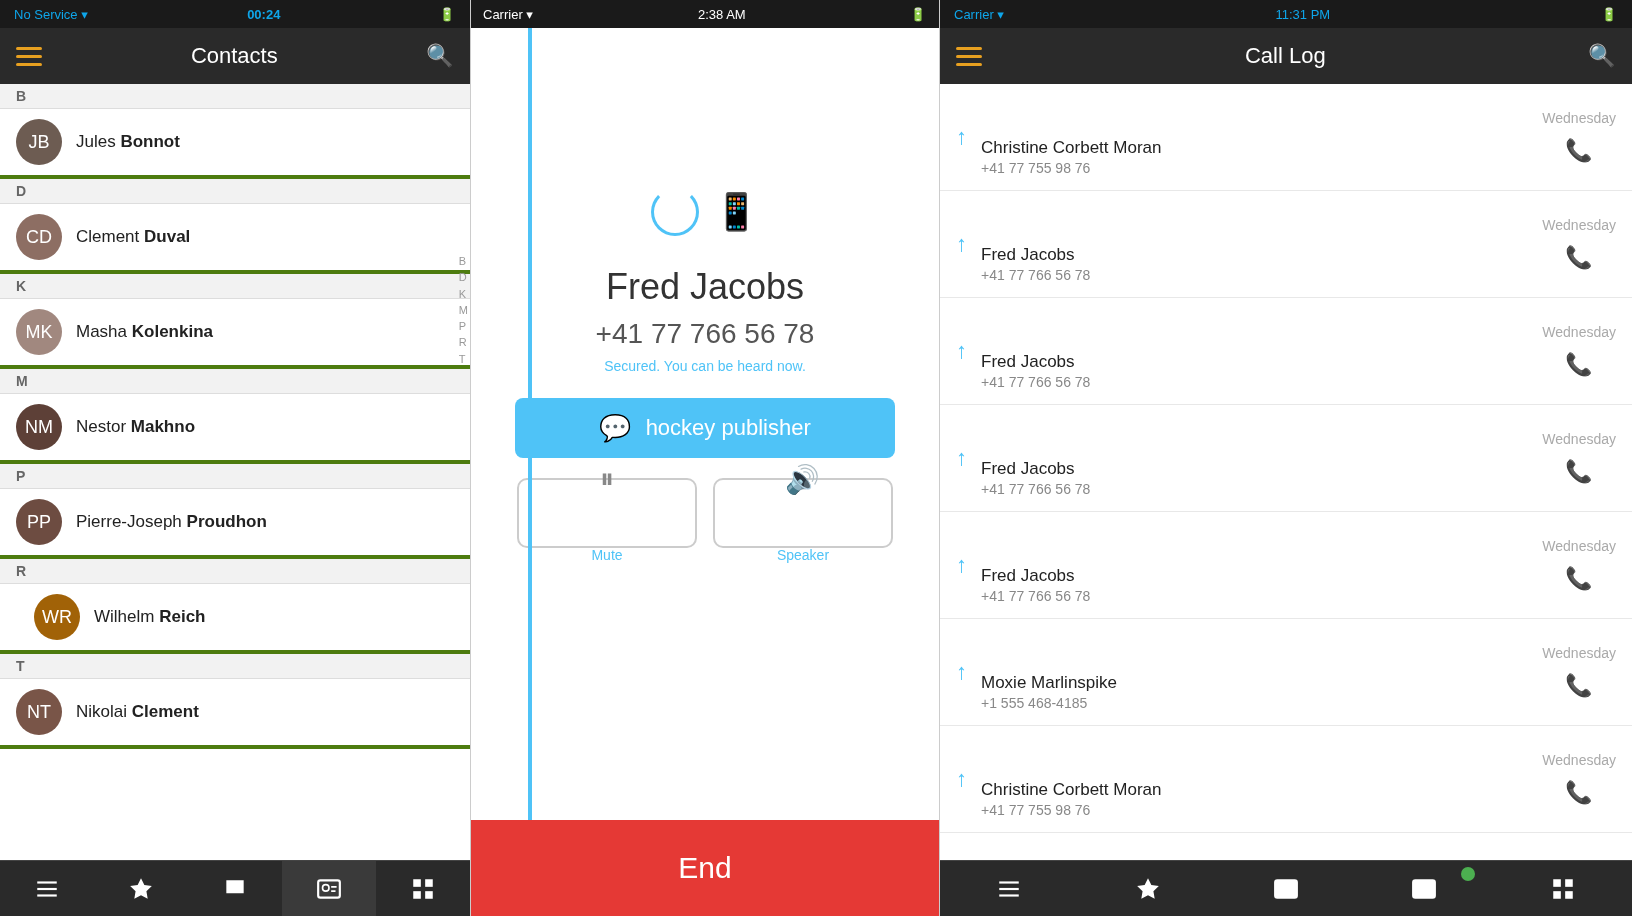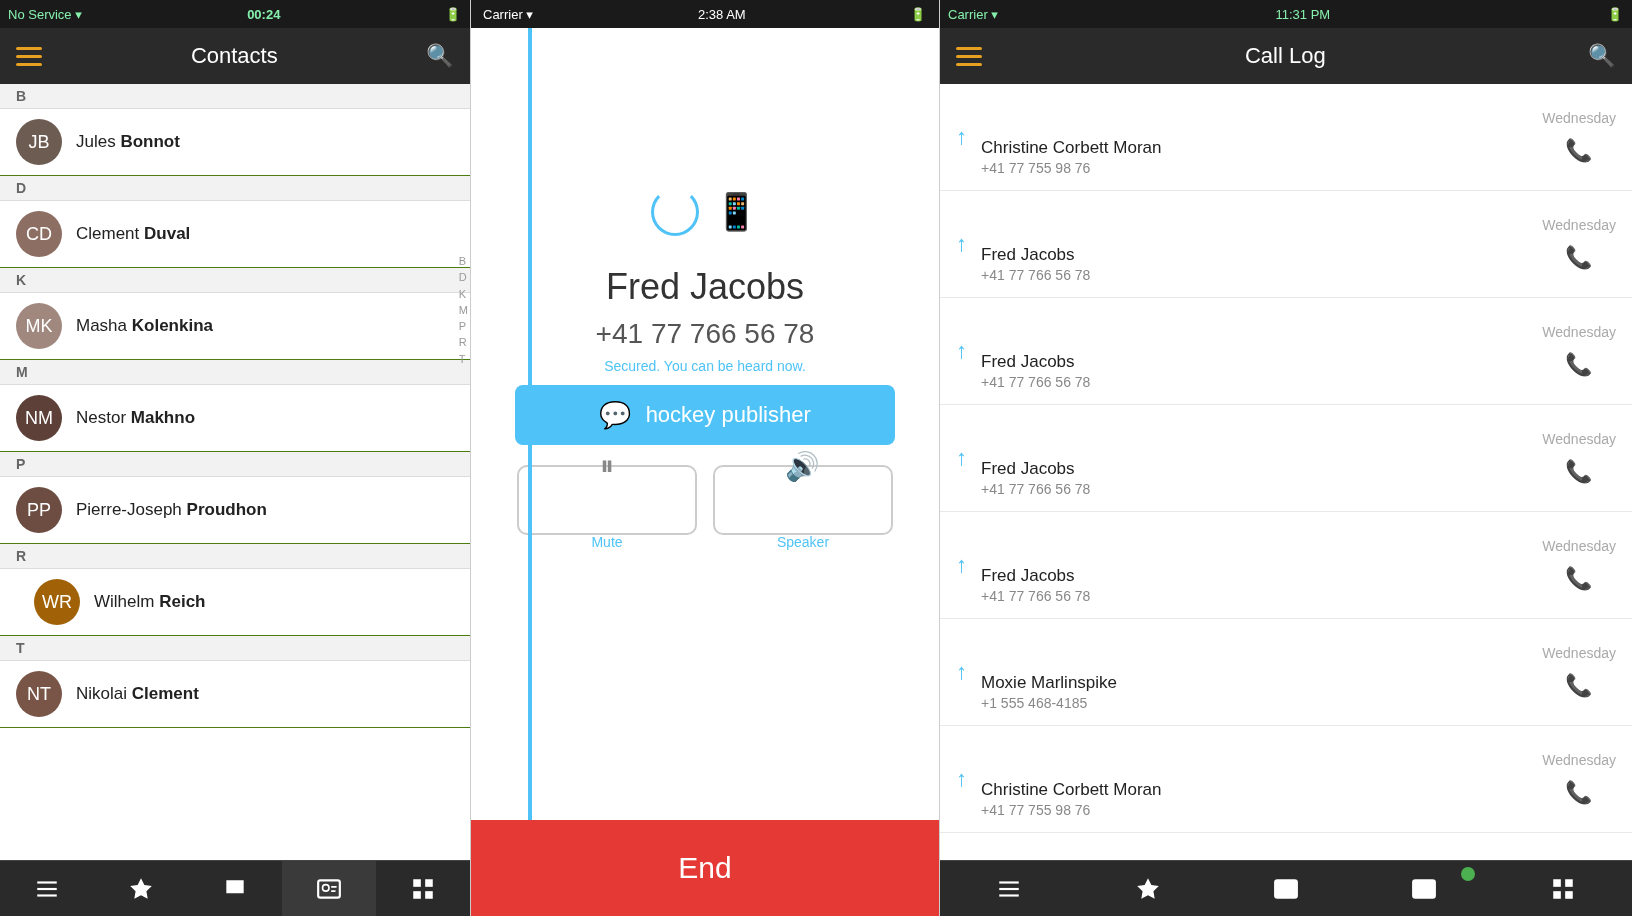--- a/index.html
+++ b/index.html
@@ -16,23 +16,23 @@
     .contacts-panel {
       width: 470px;
       height: 916px;
       background: #fff;
       display: flex;
       flex-direction: column;
       flex-shrink: 0;
     }
     .status-bar {
       background: #1a1a1a;
-      color: #86efac;
+      color: #0ea5e9;
       font-size: 13px;
-      padding: 4px 8px;
+      padding: 4px 14px;
       display: flex;
       justify-content: space-between;
       align-items: center;
       height: 28px;
     }
     .status-bar-left { display: flex; align-items: center; gap: 4px; }
     .status-bar-center { font-weight: 600; }
     .status-bar-right { display: flex; align-items: center; gap: 4px; }
     .header-bar {
       background: #2a2a2a;
@@ -56,21 +56,21 @@
       color: #666;
       font-size: 14px;
       font-weight: 600;
       padding: 4px 16px;
       border-bottom: 1px solid #ddd;
     }
     .contact-item {
       display: flex;
       align-items: center;
       padding: 10px 16px;
-      border-bottom: 1px solid #4d7c0f;
+      border-bottom: 4px solid #4d7c0f;
       cursor: pointer;
     }
     .contact-avatar {
       width: 46px; height: 46px; border-radius: 50%;
       background: #888;
       margin-right: 14px;
       overflow: hidden;
       flex-shrink: 0;
       display: flex; align-items: center; justify-content: center;
       color: #fff; font-size: 18px; font-weight: 500;
@@ -168,21 +168,21 @@
     .call-phone-icon {
       font-size: 36px; color: #999;
     }
     .caller-name {
       font-size: 36px; font-weight: 300; color: #333; margin-bottom: 10px; text-align: center;
     }
     .caller-number {
       font-size: 28px; color: #555; margin-bottom: 8px; text-align: center;
     }
     .call-secured {
-      font-size: 14px; color: #4fc3f7; margin-bottom: 11px;
+      font-size: 14px; color: #4fc3f7; margin-bottom: 24px;
     }
     .call-chat-btn {
       background: #4fc3f7;
       color: #fff;
       border: none;
       border-radius: 8px;
       padding: 0 24px;
       height: 60px;
       font-size: 22px;
       display: flex;

